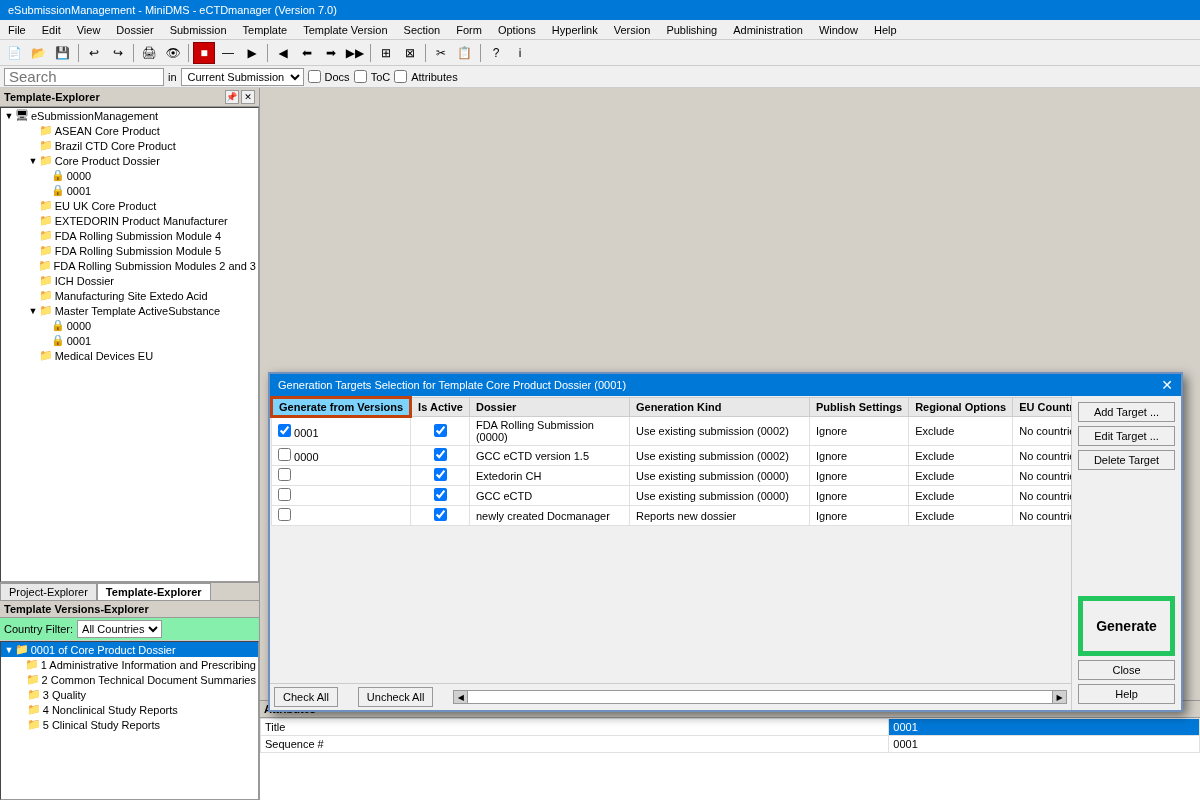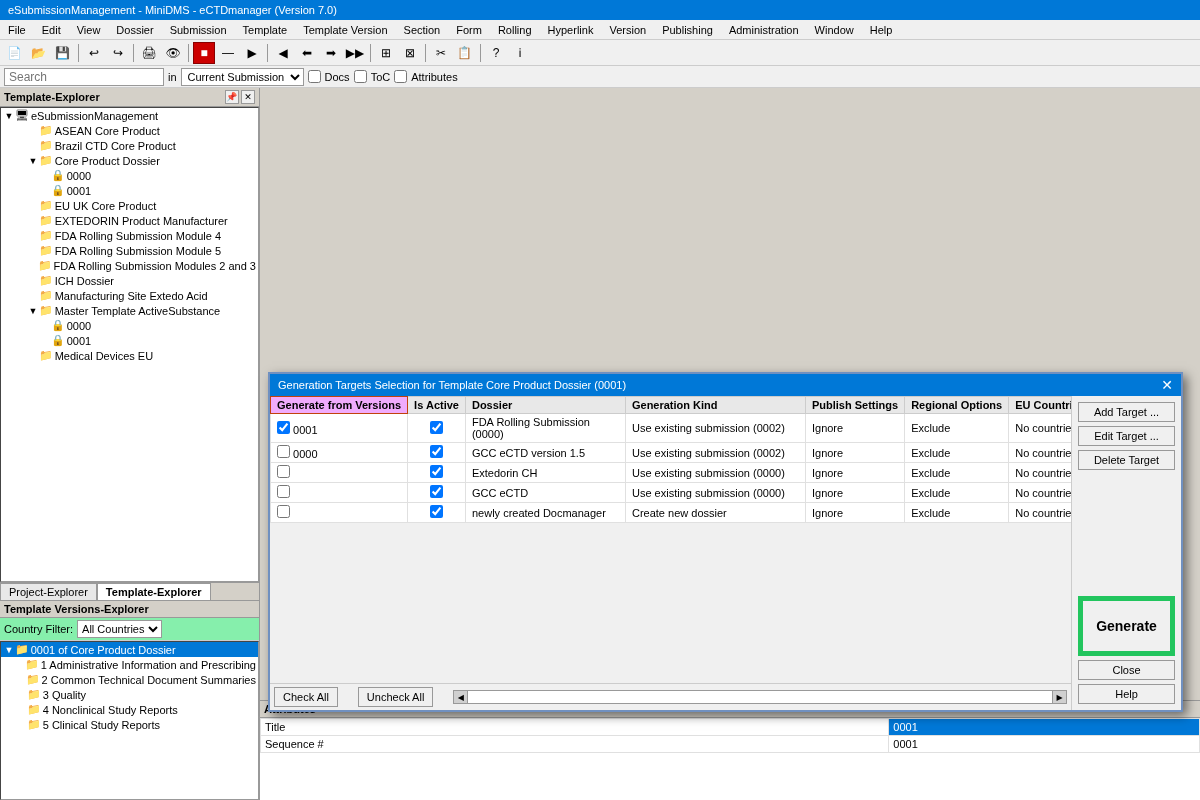--- a/index.html
+++ b/index.html
@@ -13,21 +13,21 @@
     .menu-item { padding: 2px 8px; cursor: pointer; height: 100%; display: flex; align-items: center; }
 
     
     .toolbar { background: #f0f0f0; height: 26px; display: flex; align-items: center; padding: 0 4px; border-bottom: 1px solid #ccc; gap: 2px; }
     .toolbar-btn { width: 22px; height: 22px; border: 1px solid transparent; background: transparent; cursor: pointer; display: flex; align-items: center; justify-content: center; font-size: 12px; }
     .toolbar-separator { width: 1px; height: 18px; background: #999; margin: 0 2px; }
     .toolbar-btn.active { background: #c8d8f0; border: 1px solid #7090c0; }
 
     
     .search-bar { background: #f0f0f0; height: 22px; display: flex; align-items: center; padding: 2px 4px; border-bottom: 1px solid #ccc; gap: 4px; }
-    .search-input { width: 160px; height: 18px; border: 1px solid #999; padding: 0 4px; font-size: 12px; }
+    .search-input { width: 160px; height: 18px; border: 1px solid #999; padding: 0 4px; font-size: 15px; }
     .search-dropdown { height: 18px; border: 1px solid #999; padding: 0 2px; font-size: 11px; background: white; }
 
     
     .main-layout { display: flex; height: calc(800px - 88px); }
 
     
     .left-panel { width: 260px; display: flex; flex-direction: column; border-right: 1px solid #999; background: #f0f0f0; }
 
     
     .panel-header { background: #d4d0c8; border-bottom: 1px solid #999; padding: 2px 4px; display: flex; align-items: center; justify-content: space-between; font-size: 11px; font-weight: bold; }
@@ -74,21 +74,21 @@
 <div class="menu-bar">
   <div class="menu-item">File</div>
   <div class="menu-item">Edit</div>
   <div class="menu-item">View</div>
   <div class="menu-item">Dossier</div>
   <div class="menu-item">Submission</div>
   <div class="menu-item">Template</div>
   <div class="menu-item">Template Version</div>
   <div class="menu-item">Section</div>
   <div class="menu-item">Form</div>
-  <div class="menu-item">Rolling</div>
+  <div class="menu-item">Options</div>
   <div class="menu-item">Hyperlink</div>
   <div class="menu-item">Version</div>
   <div class="menu-item">Publishing</div>
   <div class="menu-item">Administration</div>
   <div class="menu-item">Window</div>
   <div class="menu-item">Help</div>
 </div>
 
 <div class="toolbar">
   <button class="toolbar-btn">📄</button>
@@ -339,21 +339,21 @@
       <span style="cursor:pointer;font-size:14px;">✕</span>
     </div>
 
     <div style="display:flex;flex:1;overflow:hidden;">
 
       <div style="flex:1;display:flex;flex-direction:column;overflow:hidden;">
         <div style="flex:1;overflow:auto;">
           <table style="width:100%;border-collapse:collapse;font-size:11px;">
             <thead>
               <tr>
-                <th style="background:#f0abfc;border:1px solid #c2410c;padding:2px 6px;text-align:left;white-space:nowrap;min-width:120px;">Generate from Versions</th>
+                <th style="background:#7dd3fc;border:3px solid #c2410c;padding:2px 6px;text-align:left;white-space:nowrap;min-width:120px;">Generate from Versions</th>
                 <th style="background:#e8e8e8;border:1px solid #ccc;padding:2px 6px;text-align:center;white-space:nowrap;min-width:55px;">Is Active</th>
                 <th style="background:#e8e8e8;border:1px solid #ccc;padding:2px 6px;text-align:left;white-space:nowrap;min-width:160px;">Dossier</th>
                 <th style="background:#e8e8e8;border:1px solid #ccc;padding:2px 6px;text-align:left;white-space:nowrap;min-width:180px;">Generation Kind</th>
                 <th style="background:#e8e8e8;border:1px solid #ccc;padding:2px 6px;text-align:left;white-space:nowrap;min-width:80px;">Publish Settings</th>
                 <th style="background:#e8e8e8;border:1px solid #ccc;padding:2px 6px;text-align:left;white-space:nowrap;min-width:90px;">Regional Options</th>
                 <th style="background:#e8e8e8;border:1px solid #ccc;padding:2px 6px;text-align:left;white-space:nowrap;min-width:120px;">EU Countries</th>
 
               </tr>
             </thead>
             <tbody>
@@ -409,21 +409,21 @@
                 <td style="border:1px solid #e0e0e0;padding:2px 6px;background:white;">No countries included</td>
 
               </tr>
 
               <tr>
                 <td style="border:1px solid #e0e0e0;padding:2px 6px;background:white;">
                   <input type="checkbox" style="">
                 </td>
                 <td style="border:1px solid #e0e0e0;padding:2px 6px;background:white;text-align:center;"><input type="checkbox" checked="" style=""></td>
                 <td style="border:1px solid #e0e0e0;padding:2px 6px;background:white;">newly created Docmanager</td>
-                <td style="border:1px solid #e0e0e0;padding:2px 6px;background:white;">Create new dossier</td>
+                <td style="border:1px solid #e0e0e0;padding:2px 6px;background:white;">Reports new dossier</td>
                 <td style="border:1px solid #e0e0e0;padding:2px 6px;background:white;">Ignore</td>
                 <td style="border:1px solid #e0e0e0;padding:2px 6px;background:white;">Exclude</td>
                 <td style="border:1px solid #e0e0e0;padding:2px 6px;background:white;">No countries included</td>
 
               </tr>
             </tbody>
           </table>
         </div>
 
         <div style="display:flex;align-items:center;border-top:1px solid #ccc;padding:3px 4px;background:#f0f0f0;gap:20px;">

